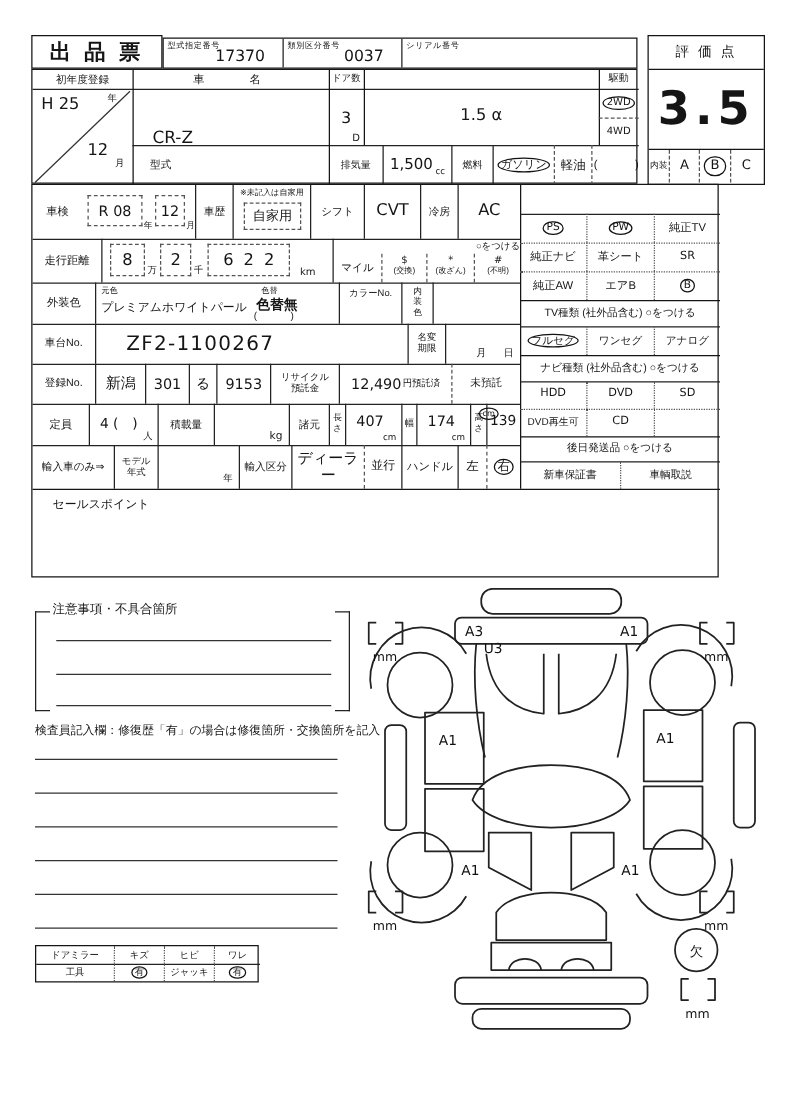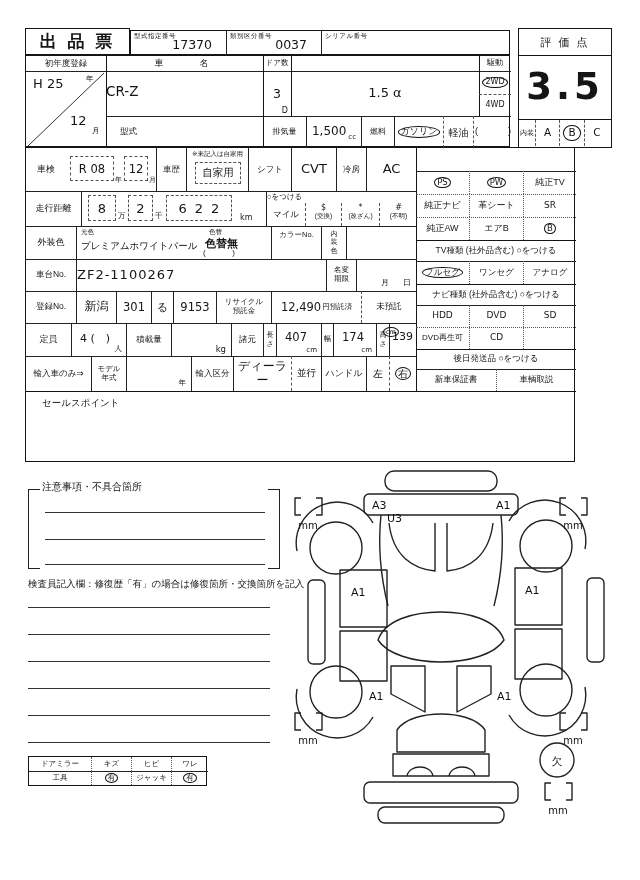--- a/index.html
+++ b/index.html
@@ -78,21 +78,21 @@
     <div class="a" style="left:0;top:15px;width:80px;height:77px">
       <svg class="a" style="left:0;top:0" width="80" height="77">
         <line x1="2" y1="75" x2="78" y2="2" stroke="#333" stroke-width="1"></line>
       </svg>
       <span class="a num" style="left:7px;top:5px;font-size:13px">H 25</span>
       <span class="a" style="left:60px;top:3px;font-size:7.5px">年</span>
       <span class="a num" style="left:44px;top:42px;font-size:13px">12</span>
       <span class="a" style="left:66px;top:55px;font-size:7.5px">月</span>
     </div>
 
-    <div class="cell num" style="left:80px;top:13px;width:157px;height:45px;justify-content:flex-start;font-size:13.5px">CR-Z</div>
+    <div class="cell num" style="left:80px;top:32px;width:157px;height:45px;justify-content:flex-start;padding-left:16px;font-size:13.5px">CR-Z</div>
 
     <div class="a" style="left:237px;top:15px;width:28px;height:45px">
       <div class="cell num" style="left:0;top:0;width:100%;height:100%;font-size:12.5px">3</div>
       <span class="a num" style="right:3px;bottom:1px;font-size:8px">D</span>
     </div>
 
     <div class="cell num" style="left:265px;top:15px;width:188px;height:45px;font-size:13px">1.5 α</div>
 
     <div class="a" style="left:453px;top:15px;width:32px;height:45px">
       <div class="cell" style="left:0;top:0;width:100%;height:23px">
@@ -148,21 +148,21 @@
     <div class="cell" style="left:0;top:43px;width:55px;height:35px;font-size:9px">走行距離</div>
     <div class="a cl" style="left:55px;top:43px;width:185px;height:35px">
       <div class="dashbox num" style="left:6px;top:4px;width:28px;height:26px;font-size:13px">8</div>
       <span class="a" style="left:36px;top:20px;font-size:7.5px">万</span>
       <div class="dashbox num" style="left:46px;top:4px;width:25px;height:26px;font-size:13px">2</div>
       <span class="a" style="left:73px;top:20px;font-size:7.5px">千</span>
       <div class="dashbox num" style="left:84px;top:4px;width:66px;height:26px;font-size:13px;letter-spacing:8px;padding-left:8px">622</div>
       <span class="a num" style="left:158px;top:22px;font-size:8px">km</span>
     </div>
     <div class="a cl" style="left:240px;top:43px;width:150px;height:35px">
-      <div class="a" style="left:0;top:1px;width:100%;text-align:left;font-size:7.5px">○をつける</div>
+      <div class="a" style="left:0;top:1px;width:100%;text-align:right;font-size:7.5px">○をつける</div>
       <div class="cell" style="left:0;top:12px;width:38px;height:23px;font-size:8.5px">マイル</div>
       <div class="a cdl" style="left:38px;top:12px;width:36px;height:23px;text-align:center">
         <div class="num" style="font-size:8px">$</div>
         <div style="font-size:6.5px">(交換)</div>
       </div>
       <div class="a cdl" style="left:74px;top:12px;width:38px;height:23px;text-align:center">
         <div class="num" style="font-size:8px">*</div>
         <div style="font-size:6.5px">(改ざん)</div>
       </div>
       <div class="a cdl" style="left:112px;top:12px;width:38px;height:23px;text-align:center">
@@ -181,21 +181,21 @@
     </div>
     <div class="a cl" style="left:245px;top:78px;width:50px;height:33px">
       <div class="a" style="left:0;top:4px;width:100%;text-align:center;font-size:7.5px">カラーNo.</div>
     </div>
     <div class="cell cl wrap2" style="left:295px;top:78px;width:25px;height:33px">
       <div class="wrap2" style="width:9px;font-size:7px">内装色</div>
     </div>
     <div class="cell cl" style="left:320px;top:78px;width:70px;height:33px"></div>
 
     <div class="cell" style="left:0;top:111px;width:50px;height:32px;font-size:8.5px">車台No.</div>
-    <div class="cell cl num" style="left:50px;top:111px;width:250px;height:32px;font-size:13px;letter-spacing:1px;justify-content:flex-start;">ZF2-1100267</div>
+    <div class="cell cl num" style="left:50px;top:111px;width:250px;height:32px;font-size:16px;letter-spacing:1px;justify-content:flex-start;padding-left:24px">ZF2-1100267</div>
     <div class="cell cl" style="left:300px;top:111px;width:30px;height:32px">
       <div class="wrap2" style="width:17px;font-size:7.5px">名変期限</div>
     </div>
     <div class="a cl" style="left:330px;top:111px;width:60px;height:32px">
       <span class="a" style="left:24px;bottom:3px;font-size:8px">月</span>
       <span class="a" style="right:5px;bottom:3px;font-size:8px">日</span>
     </div>
 
     <div class="cell" style="left:0;top:143px;width:50px;height:32px;font-size:8.5px">登録No.</div>
     <div class="cell cl" style="left:50px;top:143px;width:40px;height:32px;font-size:12px">新潟</div>

